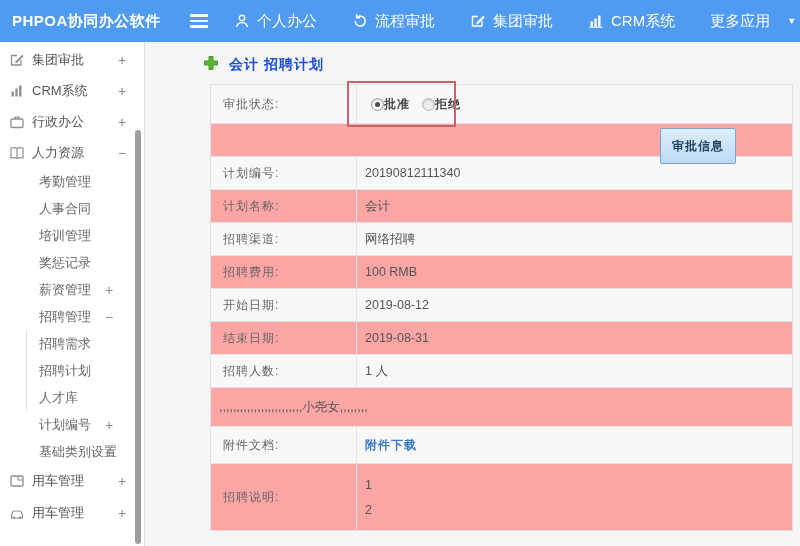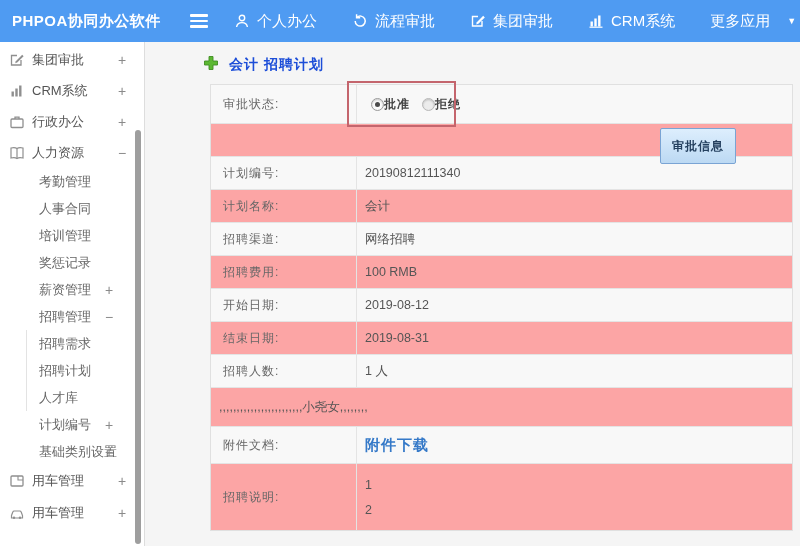--- a/index.html
+++ b/index.html
@@ -61,21 +61,21 @@
   .radio.off { border-color:#b8b8b8; background:#ececec; }
   .radio-label { font-size:12px; color:#444; font-weight:bold; margin-right:12px; letter-spacing:1px; }
 
   .btn-row { position:relative; height:33px; }
   .approve-btn { position:absolute; right:56px; top:4px; height:36px; padding:0 11px;
                  font-size:12px; font-weight:bold; color:#24405f; letter-spacing:1px;
                  background:linear-gradient(#ddeefd,#bcd9f3); border:1px solid #7aa4d4;
                  border-radius:2px; cursor:pointer;
                  font-family:"Liberation Sans","DejaVu Sans",sans-serif;text-align:center; }
 
-  .link { color:#3579c8; cursor:pointer; text-decoration:none; font-weight:bold; font-size:15px; letter-spacing:1px; }
+  .link { color:#3579c8; cursor:pointer; text-decoration:none; font-weight:bold; font-size:12px; letter-spacing:1px; }
   .desc-lines { display:flex; flex-direction:column; gap:11px; font-size:12.5px; color:#555; }
 
   .annotation-box { position:absolute; left:347px; top:81px; width:109px; height:46px;
                     border:2px solid #c4656d; z-index:6; pointer-events:none; }
 </style>
 </head>
 <body>
 
 <div class="topbar">
   <div class="logo">PHPOA协同办公软件</div>

